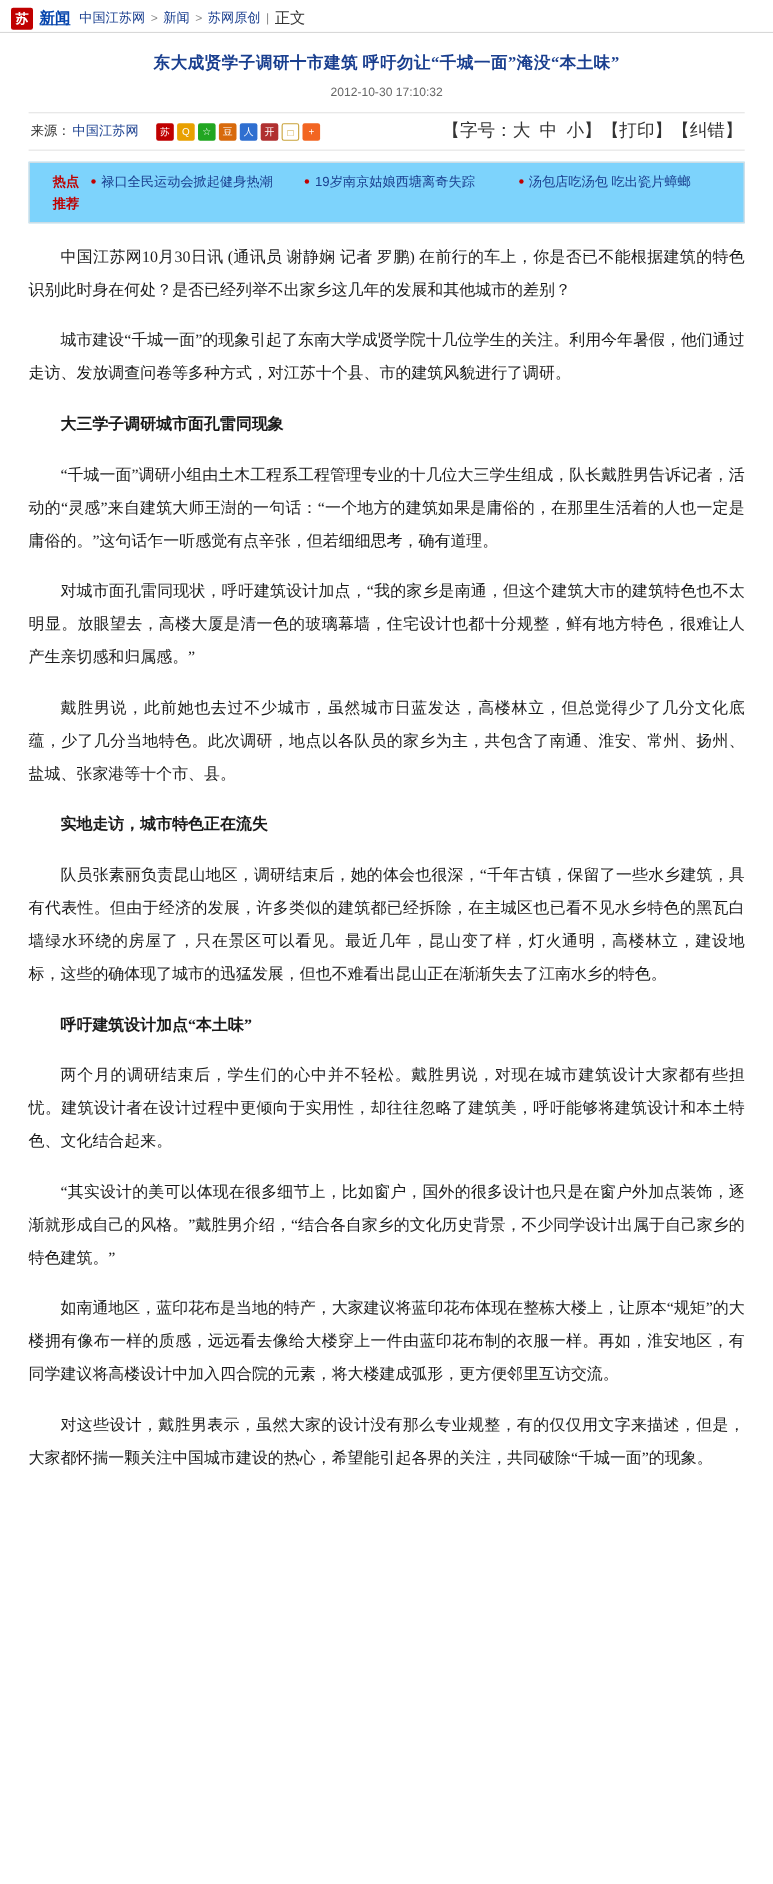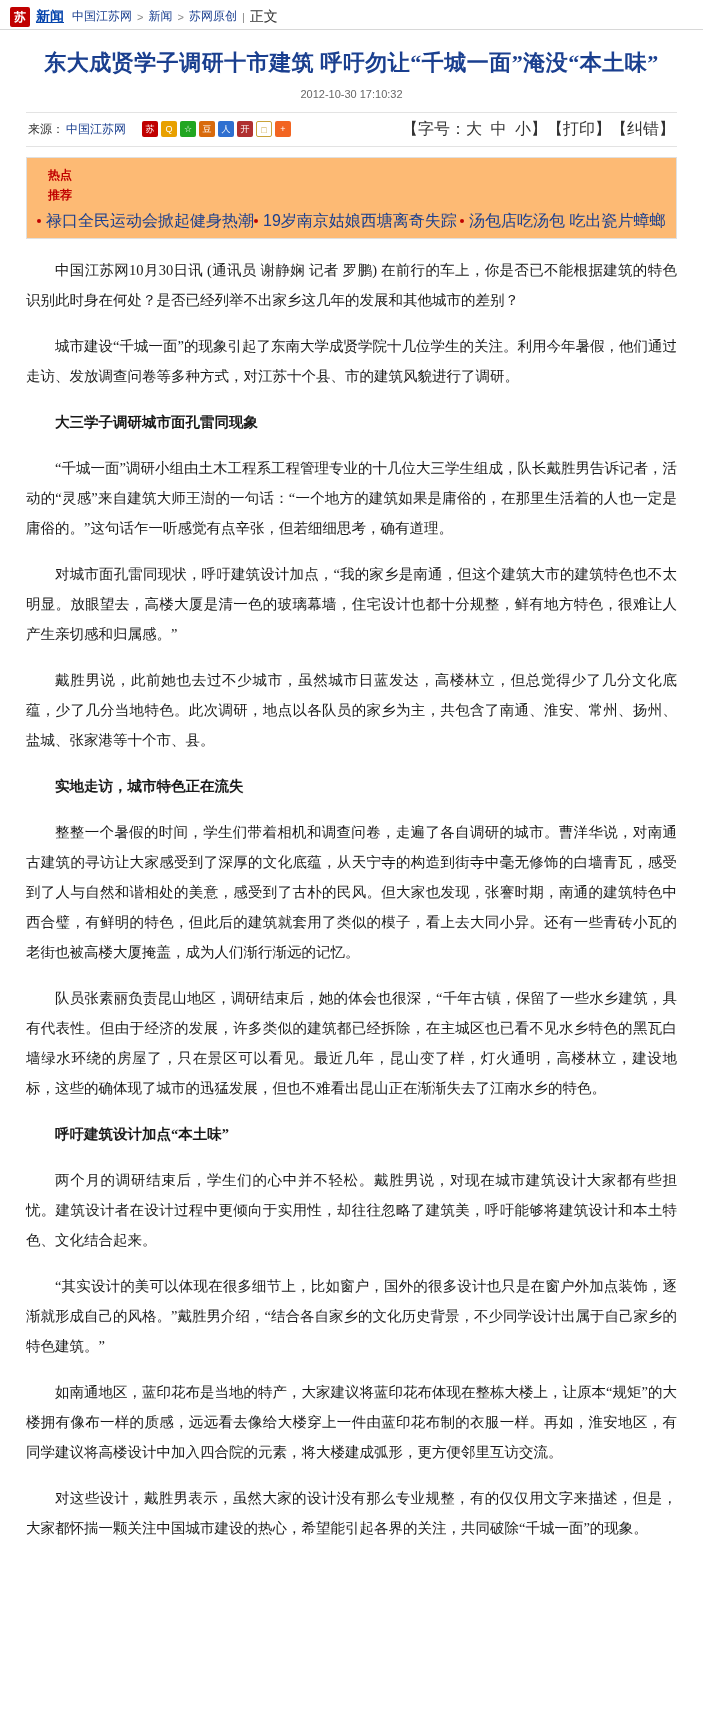--- a/index.html
+++ b/index.html
@@ -50,21 +50,21 @@
   .crumb-link { color: #1a3f8f; text-decoration: none; font-size: 12px; }
   .crumb-cur { color: #333; font-size: 14px; }
 
   
   .article {
     width: 703px;
     padding: 0 26px;
   }
   h1.title {
     font-family: "Liberation Serif", serif;
-    font-size: 22px;
+    font-size: 15px;
     font-weight: bold;
     color: #1a3f8f;
     text-align: center;
     margin: 18px 0 10px 0;
     line-height: 1.35;
     letter-spacing: 0.5px;
   }
   .meta-date {
     text-align: center;
     font-size: 11px;
@@ -105,41 +105,40 @@
   .sicon.i5 { background: #b03030; }
   .sicon.i6 { background: #fff; border: 1px solid #c9a33a; color: #c9a33a; }
   .sicon.i7 { background: #f26522; }
   .tool-right { font-size: 16px; color: #333; }
   .tool-right a { color: #333; text-decoration: none; }
   .tool-right .grp { margin-left: 4px; }
 
   
   .hot-box {
     border: 1px solid #e0e0e0;
-    background: #fdba74;
+    background: #7dd3fc;
     margin: 10px 0 14px 0;
     padding: 7px 10px;
     display: flex;
     font-size: 12px;
-    flex-direction: column;
   }
   .hot-label {
     color: #c00000;
     font-weight: bold;
     width: 46px;
     flex: 0 0 46px;
     line-height: 20px;
     text-align: center;
   }
   .hot-links { flex: 1; }
   .hot-line { display: flex; line-height: 20px; }
   .hot-links a {
     color: #1a3f8f;
     text-decoration: none;
-    font-size: 16px;
+    font-size: 12px;
     white-space: nowrap;
   }
   .hot-cell { flex: 1 1 33.33%; display: flex; align-items: center; }
   .bullet {
     display: inline-block;
     width: 4px; height: 4px;
     background: #c00000;
     border-radius: 50%;
     margin-right: 5px;
     flex: 0 0 4px;
@@ -237,21 +236,20 @@
     </div>
 
     <div class="content">
       <p>中国江苏网10月30日讯 (通讯员 谢静娴 记者 罗鹏) 在前行的车上，你是否已不能根据建筑的特色识别此时身在何处？是否已经列举不出家乡这几年的发展和其他城市的差别？</p>
       <p>城市建设“千城一面”的现象引起了东南大学成贤学院十几位学生的关注。利用今年暑假，他们通过走访、发放调查问卷等多种方式，对江苏十个县、市的建筑风貌进行了调研。</p>
       <p class="sub">大三学子调研城市面孔雷同现象</p>
       <p>“千城一面”调研小组由土木工程系工程管理专业的十几位大三学生组成，队长戴胜男告诉记者，活动的“灵感”来自建筑大师王澍的一句话：“一个地方的建筑如果是庸俗的，在那里生活着的人也一定是庸俗的。”这句话乍一听感觉有点辛张，但若细细思考，确有道理。</p>
       <p>对城市面孔雷同现状，呼吁建筑设计加点，“我的家乡是南通，但这个建筑大市的建筑特色也不太明显。放眼望去，高楼大厦是清一色的玻璃幕墙，住宅设计也都十分规整，鲜有地方特色，很难让人产生亲切感和归属感。”</p>
       <p>戴胜男说，此前她也去过不少城市，虽然城市日蓝发达，高楼林立，但总觉得少了几分文化底蕴，少了几分当地特色。此次调研，地点以各队员的家乡为主，共包含了南通、淮安、常州、扬州、盐城、张家港等十个市、县。</p>
       <p class="sub">实地走访，城市特色正在流失</p>
-      <p>整整一个暑假的时间，学生们带着相机和调查问卷，走遍了各自调研的城市。曹洋华说，对南通古建筑的寻访让大家感受到了深厚的文化底蕴，从天宁寺的构造到街寺中毫无修饰的白墙青瓦，感受到了人与自然和谐相处的美意，感受到了古朴的民风。但大家也发现，张謇时期，南通的建筑特色中西合璧，有鲜明的特色，但此后的建筑就套用了类似的模子，看上去大同小异。还有一些青砖小瓦的老街也被高楼大厦掩盖，成为人们渐行渐远的记忆。</p>
       <p>队员张素丽负责昆山地区，调研结束后，她的体会也很深，“千年古镇，保留了一些水乡建筑，具有代表性。但由于经济的发展，许多类似的建筑都已经拆除，在主城区也已看不见水乡特色的黑瓦白墙绿水环绕的房屋了，只在景区可以看见。最近几年，昆山变了样，灯火通明，高楼林立，建设地标，这些的确体现了城市的迅猛发展，但也不难看出昆山正在渐渐失去了江南水乡的特色。</p>
       <p class="sub">呼吁建筑设计加点“本土味”</p>
       <p>两个月的调研结束后，学生们的心中并不轻松。戴胜男说，对现在城市建筑设计大家都有些担忧。建筑设计者在设计过程中更倾向于实用性，却往往忽略了建筑美，呼吁能够将建筑设计和本土特色、文化结合起来。</p>
       <p>“其实设计的美可以体现在很多细节上，比如窗户，国外的很多设计也只是在窗户外加点装饰，逐渐就形成自己的风格。”戴胜男介绍，“结合各自家乡的文化历史背景，不少同学设计出属于自己家乡的特色建筑。”</p>
       <p>如南通地区，蓝印花布是当地的特产，大家建议将蓝印花布体现在整栋大楼上，让原本“规矩”的大楼拥有像布一样的质感，远远看去像给大楼穿上一件由蓝印花布制的衣服一样。再如，淮安地区，有同学建议将高楼设计中加入四合院的元素，将大楼建成弧形，更方便邻里互访交流。</p>
       <p>对这些设计，戴胜男表示，虽然大家的设计没有那么专业规整，有的仅仅用文字来描述，但是，大家都怀揣一颗关注中国城市建设的热心，希望能引起各界的关注，共同破除“千城一面”的现象。</p>
     </div>
 
 
   </div>

